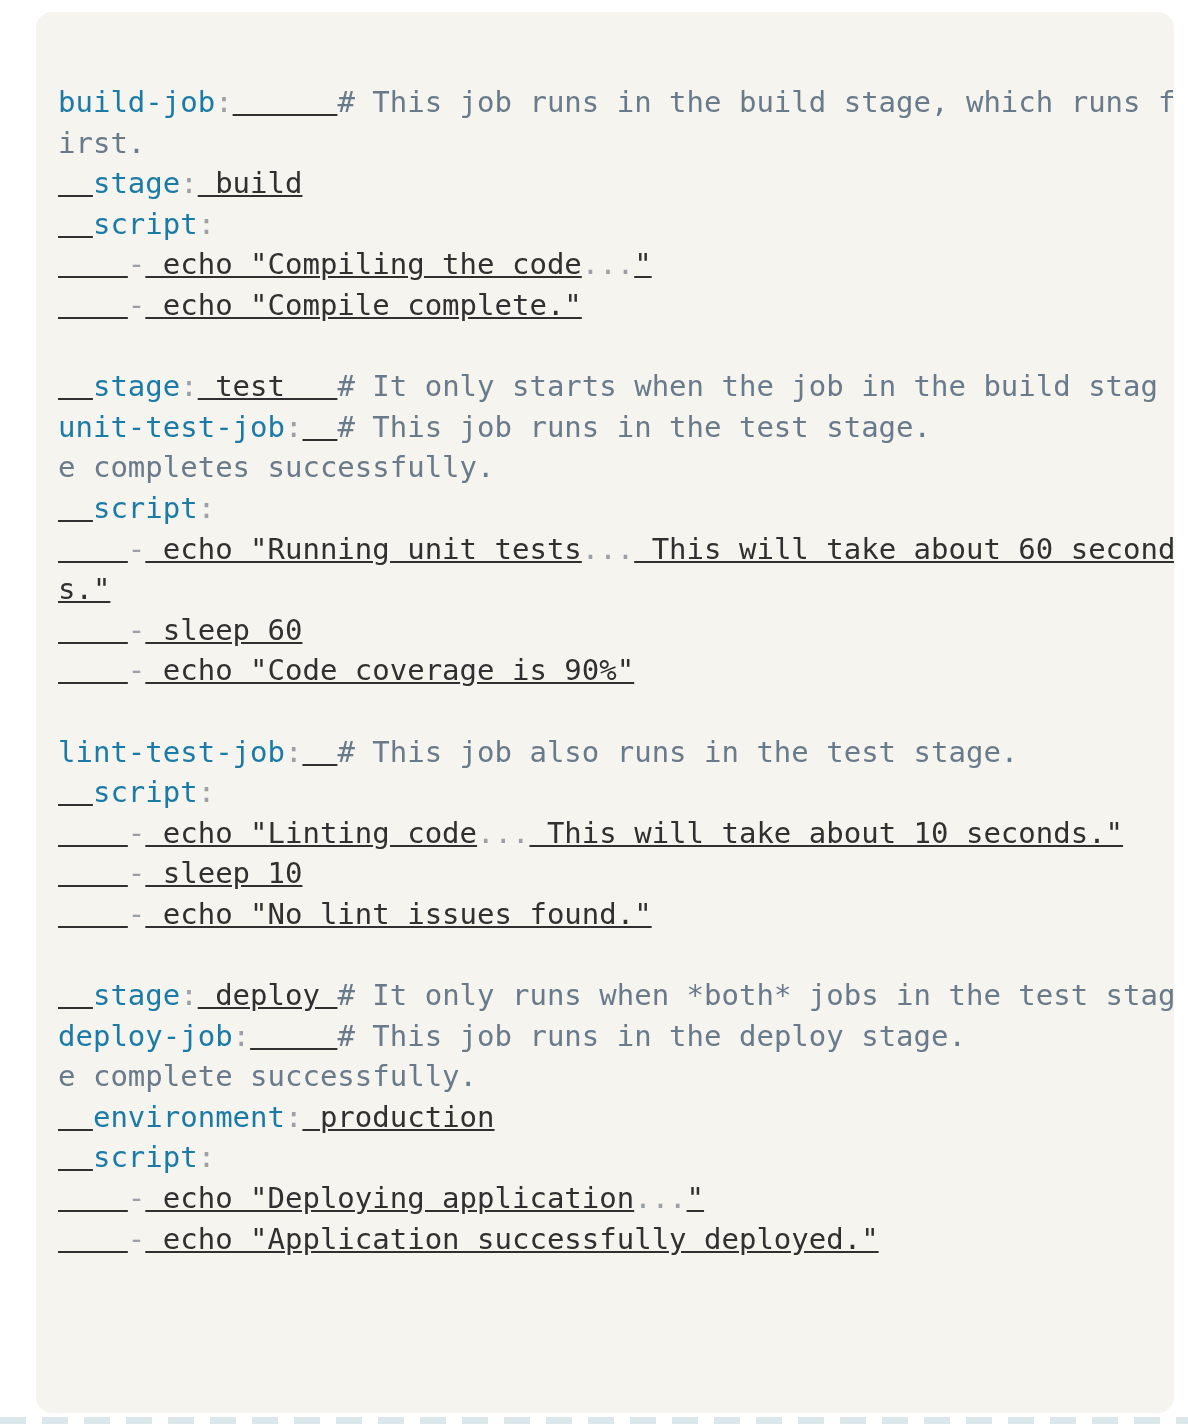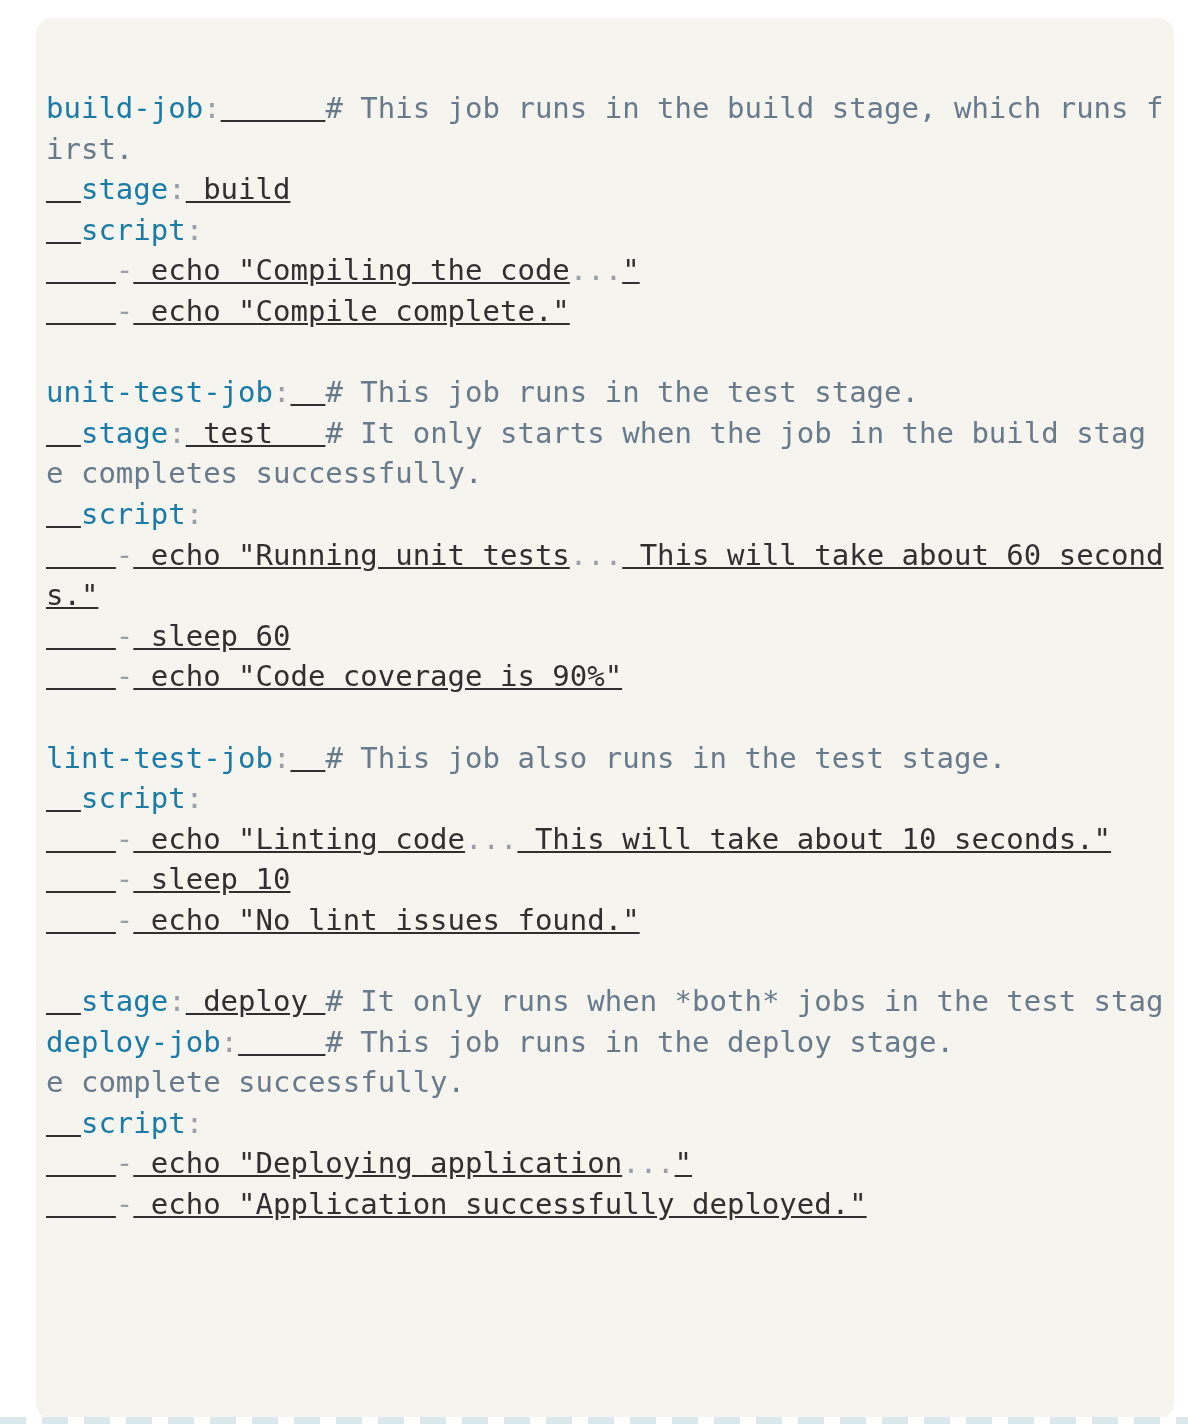--- a/index.html
+++ b/index.html
@@ -8,27 +8,27 @@
     background: #ffffff;
     width: 1188px;
     height: 1424px;
     overflow: hidden;
     position: relative;
     font-family: "DejaVu Sans Mono", monospace;
   }
   .code-card {
     position: absolute;
     left: 36px;
-    top: 18px;
+    top: 12px;
     width: 1138px;
     height: 1401px;
     background: var(--card-bg, #f5f4ef);
     border-radius: 16px;
     box-sizing: border-box;
-    padding: 70px 0 0 10px;
+    padding: 70px 0 0 22px;
     overflow: hidden;
   }
   .code-line {
     white-space: pre;
     font-size: 29px;
     line-height: 40.6px;
     min-height: 40.6px;
     color: var(--tok-text, #303030);
     font-family: "DejaVu Sans Mono", monospace;
   }
@@ -49,37 +49,38 @@
 
 <div class="code-card">
   <div>
       <div class="code-line"><span class="tok-k">build-job</span><span class="tok-p">:</span><span class="tok-t">      </span><span class="tok-c"># This job runs in the build stage, which runs f</span></div>
       <div class="code-line"><span class="tok-c">irst.</span></div>
       <div class="code-line"><span class="tok-t">  </span><span class="tok-k">stage</span><span class="tok-p">:</span><span class="tok-t"> build</span></div>
       <div class="code-line"><span class="tok-t">  </span><span class="tok-k">script</span><span class="tok-p">:</span></div>
       <div class="code-line"><span class="tok-t">    </span><span class="tok-p">-</span><span class="tok-t"> echo "Compiling the code</span><span class="tok-p">...</span><span class="tok-t">"</span></div>
       <div class="code-line"><span class="tok-t">    </span><span class="tok-p">-</span><span class="tok-t"> echo "Compile complete."</span></div>
       <div class="code-line"> </div>
+      <div class="code-line"><span class="tok-t">  </span><span class="tok-k">stage</span><span class="tok-p">:</span><span class="tok-t"> test   </span><span class="tok-c"># It only starts when the job in the build stag</span></div>
       <div class="code-line"><span class="tok-k">unit-test-job</span><span class="tok-p">:</span><span class="tok-t">  </span><span class="tok-c"># This job runs in the test stage.</span></div>
-      <div class="code-line"><span class="tok-t">  </span><span class="tok-k">stage</span><span class="tok-p">:</span><span class="tok-t"> test   </span><span class="tok-c"># It only starts when the job in the build stag</span></div>
       <div class="code-line"><span class="tok-c">e completes successfully.</span></div>
       <div class="code-line"><span class="tok-t">  </span><span class="tok-k">script</span><span class="tok-p">:</span></div>
       <div class="code-line"><span class="tok-t">    </span><span class="tok-p">-</span><span class="tok-t"> echo "Running unit tests</span><span class="tok-p">...</span><span class="tok-t"> This will take about 60 second</span></div>
       <div class="code-line"><span class="tok-t">s."</span></div>
       <div class="code-line"><span class="tok-t">    </span><span class="tok-p">-</span><span class="tok-t"> sleep 60</span></div>
       <div class="code-line"><span class="tok-t">    </span><span class="tok-p">-</span><span class="tok-t"> echo "Code coverage is 90%"</span></div>
       <div class="code-line"> </div>
       <div class="code-line"><span class="tok-k">lint-test-job</span><span class="tok-p">:</span><span class="tok-t">  </span><span class="tok-c"># This job also runs in the test stage.</span></div>
       <div class="code-line"><span class="tok-t">  </span><span class="tok-k">script</span><span class="tok-p">:</span></div>
       <div class="code-line"><span class="tok-t">    </span><span class="tok-p">-</span><span class="tok-t"> echo "Linting code</span><span class="tok-p">...</span><span class="tok-t"> This will take about 10 seconds."</span></div>
       <div class="code-line"><span class="tok-t">    </span><span class="tok-p">-</span><span class="tok-t"> sleep 10</span></div>
       <div class="code-line"><span class="tok-t">    </span><span class="tok-p">-</span><span class="tok-t"> echo "No lint issues found."</span></div>
       <div class="code-line"> </div>
       <div class="code-line"><span class="tok-t">  </span><span class="tok-k">stage</span><span class="tok-p">:</span><span class="tok-t"> deploy </span><span class="tok-c"># It only runs when *both* jobs in the test stag</span></div>
       <div class="code-line"><span class="tok-k">deploy-job</span><span class="tok-p">:</span><span class="tok-t">     </span><span class="tok-c"># This job runs in the deploy stage.</span></div>
       <div class="code-line"><span class="tok-c">e complete successfully.</span></div>
+      <div class="code-line"><span class="tok-t">  </span><span class="tok-k">environment</span><span class="tok-p">:</span><span class="tok-t"> production</span></div>
       <div class="code-line"><span class="tok-t">  </span><span class="tok-k">script</span><span class="tok-p">:</span></div>
       <div class="code-line"><span class="tok-t">    </span><span class="tok-p">-</span><span class="tok-t"> echo "Deploying application</span><span class="tok-p">...</span><span class="tok-t">"</span></div>
       <div class="code-line"><span class="tok-t">    </span><span class="tok-p">-</span><span class="tok-t"> echo "Application successfully deployed."</span></div>
     </div>
 </div>
 
 <div class="footer-dashes" style="background: repeating-linear-gradient(to right, rgb(219, 232, 235) 0px, rgb(219, 232, 235) 26px, rgb(255, 255, 255) 26px, rgb(255, 255, 255) 42px);"></div>
 
 </body></html>

